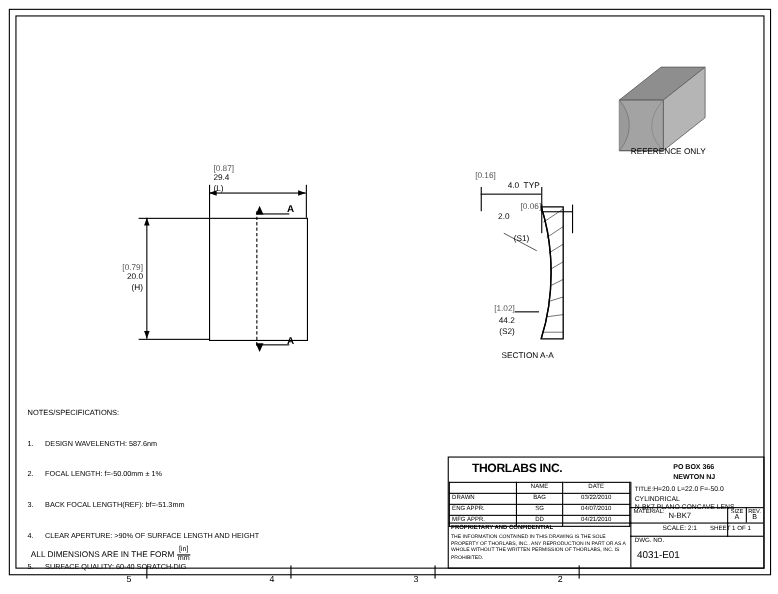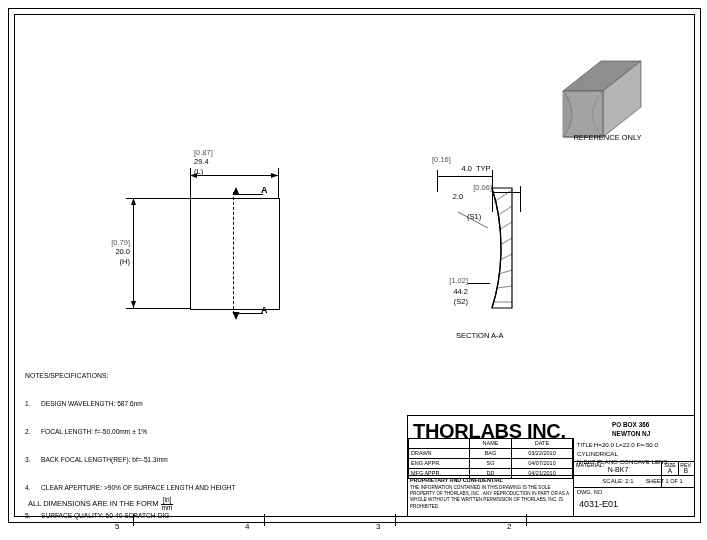--- a/index.html
+++ b/index.html
@@ -36,21 +36,21 @@
   .notes-row{display:flex;}
   .notes-num{width:16px;flex:none;}
 
   .allform{position:absolute;left:28px;top:497px;font-size:7.5px;color:#000;}
   .frac{display:inline-block;vertical-align:middle;text-align:center;line-height:1.0;font-size:6.5px;}
   .frac .num{display:block;border-bottom:1px solid #000;padding:0 1px;}
   .frac .den{display:block;padding:0 1px;}
 
   
   .tb{position:absolute;left:407px;top:415px;width:286px;height:100px;border:1px solid #000;font-size:6px;color:#000;}
-  .tb .brand{position:absolute;left:5px;top:4px;font-size:20px;font-weight:bold;letter-spacing:-0.3px;}
+  .tb .brand{position:absolute;left:21px;top:4px;font-size:11px;font-weight:bold;letter-spacing:-0.3px;}
   .tb .addr{position:absolute;left:204px;top:5px;font-size:6.4px;line-height:1.35;text-align:left;font-weight:bold;}
   .tb-txt{position:absolute;font-size:6px;line-height:1.2;}
   .c{text-align:center;}
 
   .sig-tbl{position:absolute;left:0px;top:22px;width:165px;height:37px;}
   .sig-tbl table{border-collapse:collapse;width:100%;height:100%;font-size:5.5px;}
   .sig-tbl td{border:1px solid #000;padding:0 2px;height:9px;line-height:9px;}
   .sig-tbl td.lbl{width:46px;}
   .sig-tbl td.nm{width:30px;text-align:center;}
   .sig-tbl td.dt{width:46px;text-align:center;}
@@ -158,21 +158,21 @@
       <line x1="70" y1="95" x2="82" y2="88"></line>
       <line x1="70" y1="110" x2="82" y2="104"></line>
       <line x1="69" y1="124" x2="82" y2="120"></line>
       <line x1="67" y1="138" x2="82" y2="136"></line>
       <line x1="64" y1="152" x2="82" y2="152"></line>
     </g>
 
     <line x1="28" y1="62" x2="58" y2="78" stroke="#000" stroke-width="0.6"></line>
   </svg>
 
-  <div class="dimtxt" style="left:456px;top:331px;width:100px;">SECTION A-A</div>
+  <div class="dimtxt" style="left:456px;top:318px;width:100px;">SECTION A-A</div>
 
   <div class="line-v thin" style="left:437px;top:170px;height:22px;"></div>
   <div class="line-v thin" style="left:492px;top:170px;height:22px;"></div>
   <div class="line-h" style="left:437px;top:176px;width:55px;"></div>
   <div class="dimtxt" style="left:432px;top:155px;width:62px;">
     <span class="brk">[0.16]</span>
   </div>
   <div class="dimtxt" style="left:432px;top:164px;width:40px;text-align:right;">4.0</div>
   <div class="dimtxt" style="left:476px;top:164px;width:28px;text-align:left;">TYP</div>
 

